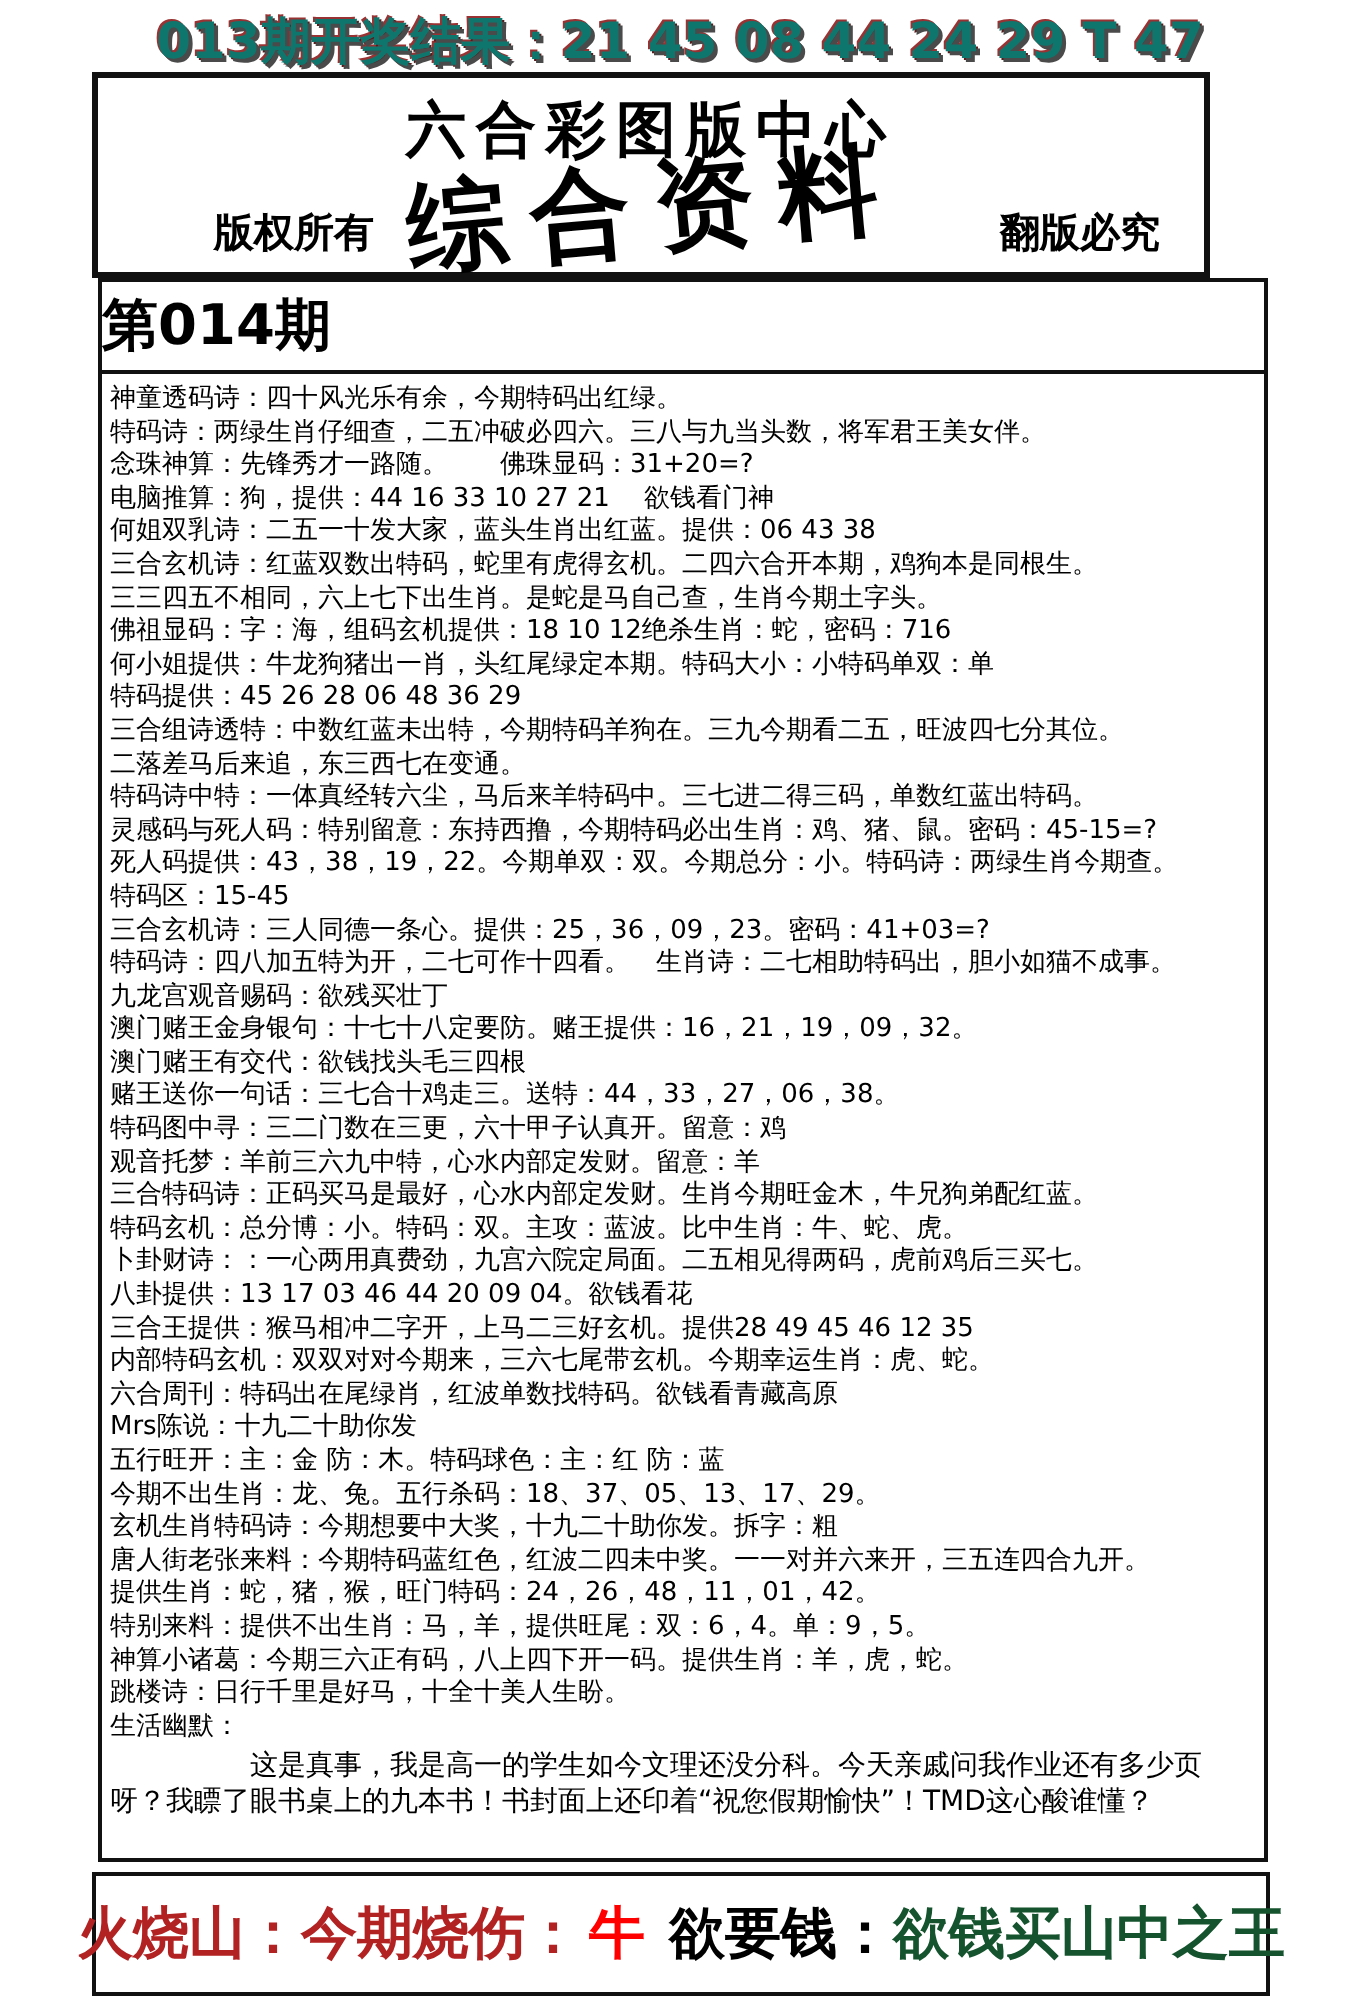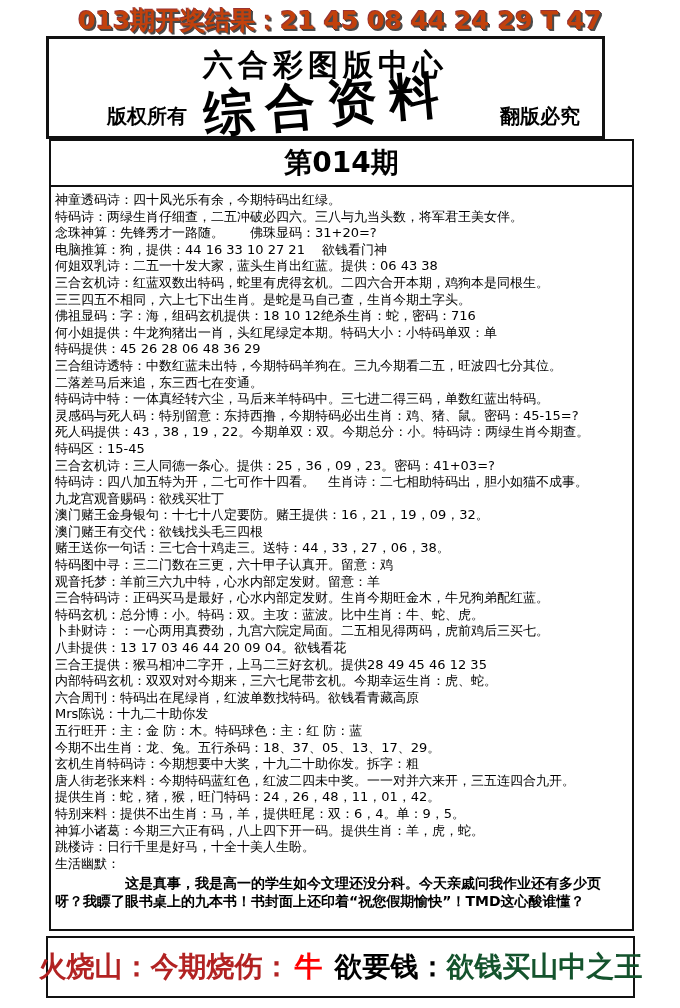--- a/index.html
+++ b/index.html
@@ -1,21 +1,21 @@
 <!DOCTYPE html>
 <html><head>
 <meta charset="utf-8">
 <style>
   * { margin:0; padding:0; box-sizing:border-box; }
   html,body { width:680px; height:1008px; background:#ffffff; }
   body { position:relative; font-family:"DejaVu Sans", sans-serif; color:#000; overflow:hidden; }
 
   .banner {
     position:absolute; top:4px; left:0; width:100%;
-    text-align:center; font-size:25px; font-weight:bold; color:#c2410c;
+    text-align:center; font-size:25px; font-weight:bold; color:#0f766e;
     letter-spacing:0px; white-space:nowrap;
     text-shadow:2px 2px 0 #4a4a4a, 1px 1px 0 #5a1a1a, -1px -1px 0 #993333;
   }
 
   .header-box {
     position:absolute; left:46px; top:36px; width:559px; height:103px;
     border:3px solid #111; background:#fff;
   }
   .site-name {
     position:absolute; top:6px; left:0; width:100%; text-align:center;
@@ -31,27 +31,27 @@
   }
   .notice-right {
     position:absolute; right:22px; bottom:6px; font-size:20px; font-weight:bold; white-space:nowrap;
   }
 
   .content-box {
     position:absolute; left:49px; top:139px; width:585px; height:792px;
     border:2px solid #111; background:#fff;
   }
   .issue-strip {
-    height:46px; line-height:44px; text-align:center;
+    height:46px; line-height:44px; 
     font-size:28px; font-weight:600; border-bottom:2px solid #111; white-space:nowrap;
   }
   .lines { padding:5px 2px 0 4px; font-size:13px; line-height:16.6px; }
   .line { white-space:nowrap; overflow:hidden; }
   .humor {
-    font-size:14px; font-weight:bold; line-height:18px;
+    font-size:14px; font-weight:normal; line-height:18px;
     text-indent:5em; margin-top:2px; padding-right:2px;
   }
 
   .footer-box {
     position:absolute; left:46px; top:936px; width:589px; height:62px;
     border:2px solid #111; background:#fff;
     display:flex; align-items:center; justify-content:center;
     font-size:28px; font-weight:bold; white-space:pre;
   }
   .fire-label  { color:#b22222; }

